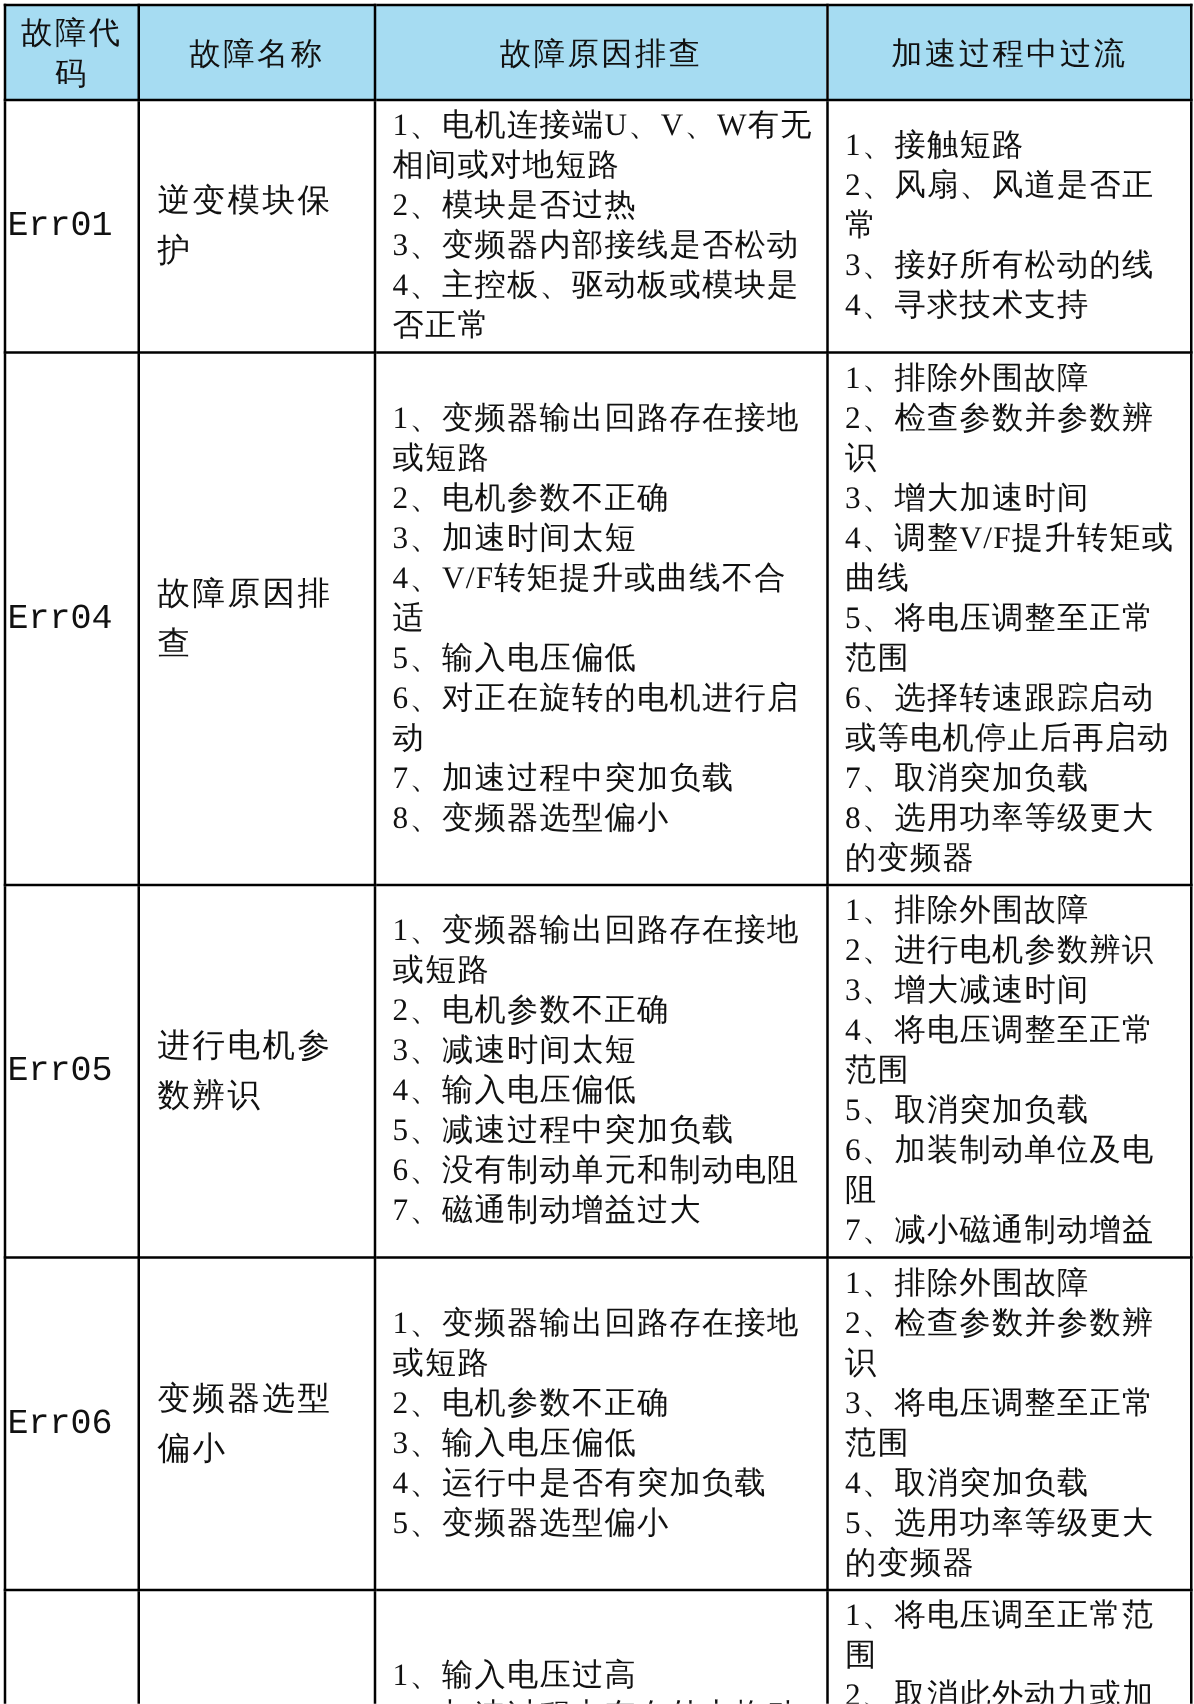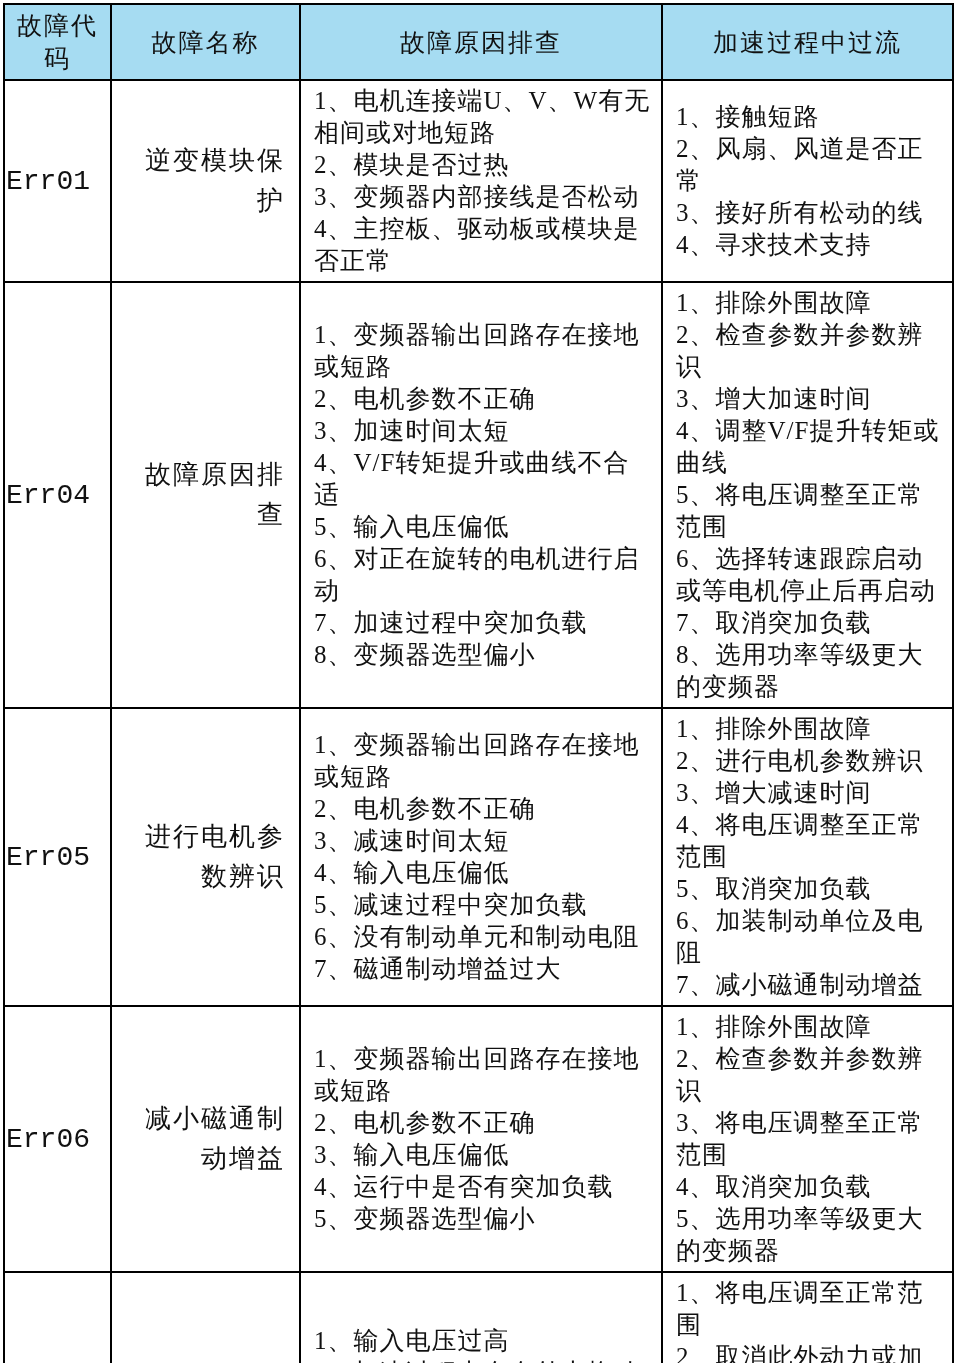--- a/index.html
+++ b/index.html
@@ -43,21 +43,21 @@
     padding: 4px 2px;
   }
   td.code {
     font-family: Liberation Mono, monospace;
     font-size: 28px;
     text-align: left;
     vertical-align: middle;
   }
   td.name {
     font-size: 26px;
-    text-align: right;
+    text-align: left;
     vertical-align: middle;
     padding: 0 14px;
     line-height: 40px;
     letter-spacing: 2px;
   }
   td.list {
     font-size: 25px;
     text-align: left;
     vertical-align: middle;
     padding: 4px 8px 4px 13px;
@@ -129,21 +129,21 @@
       <td class="list">1、排除外围故障
 2、进行电机参数辨识
 3、增大减速时间
 4、将电压调整至正常范围
 5、取消突加负载
 6、加装制动单位及电阻
 7、减小磁通制动增益</td>
     </tr>
     <tr style="height:230px">
       <td class="code">Err06</td>
-      <td class="name">减小磁通制动增益</td>
+      <td class="name">变频器选型偏小</td>
       <td class="list">1、变频器输出回路存在接地或短路
 2、电机参数不正确
 3、输入电压偏低
 4、运行中是否有突加负载
 5、变频器选型偏小</td>
       <td class="list">1、排除外围故障
 2、检查参数并参数辨识
 3、将电压调整至正常范围
 4、取消突加负载
 5、选用功率等级更大的变频器</td>

